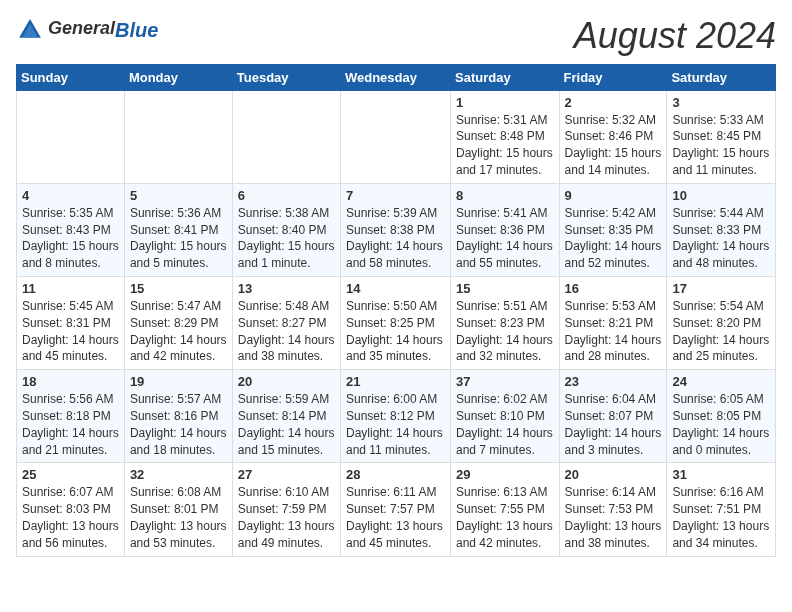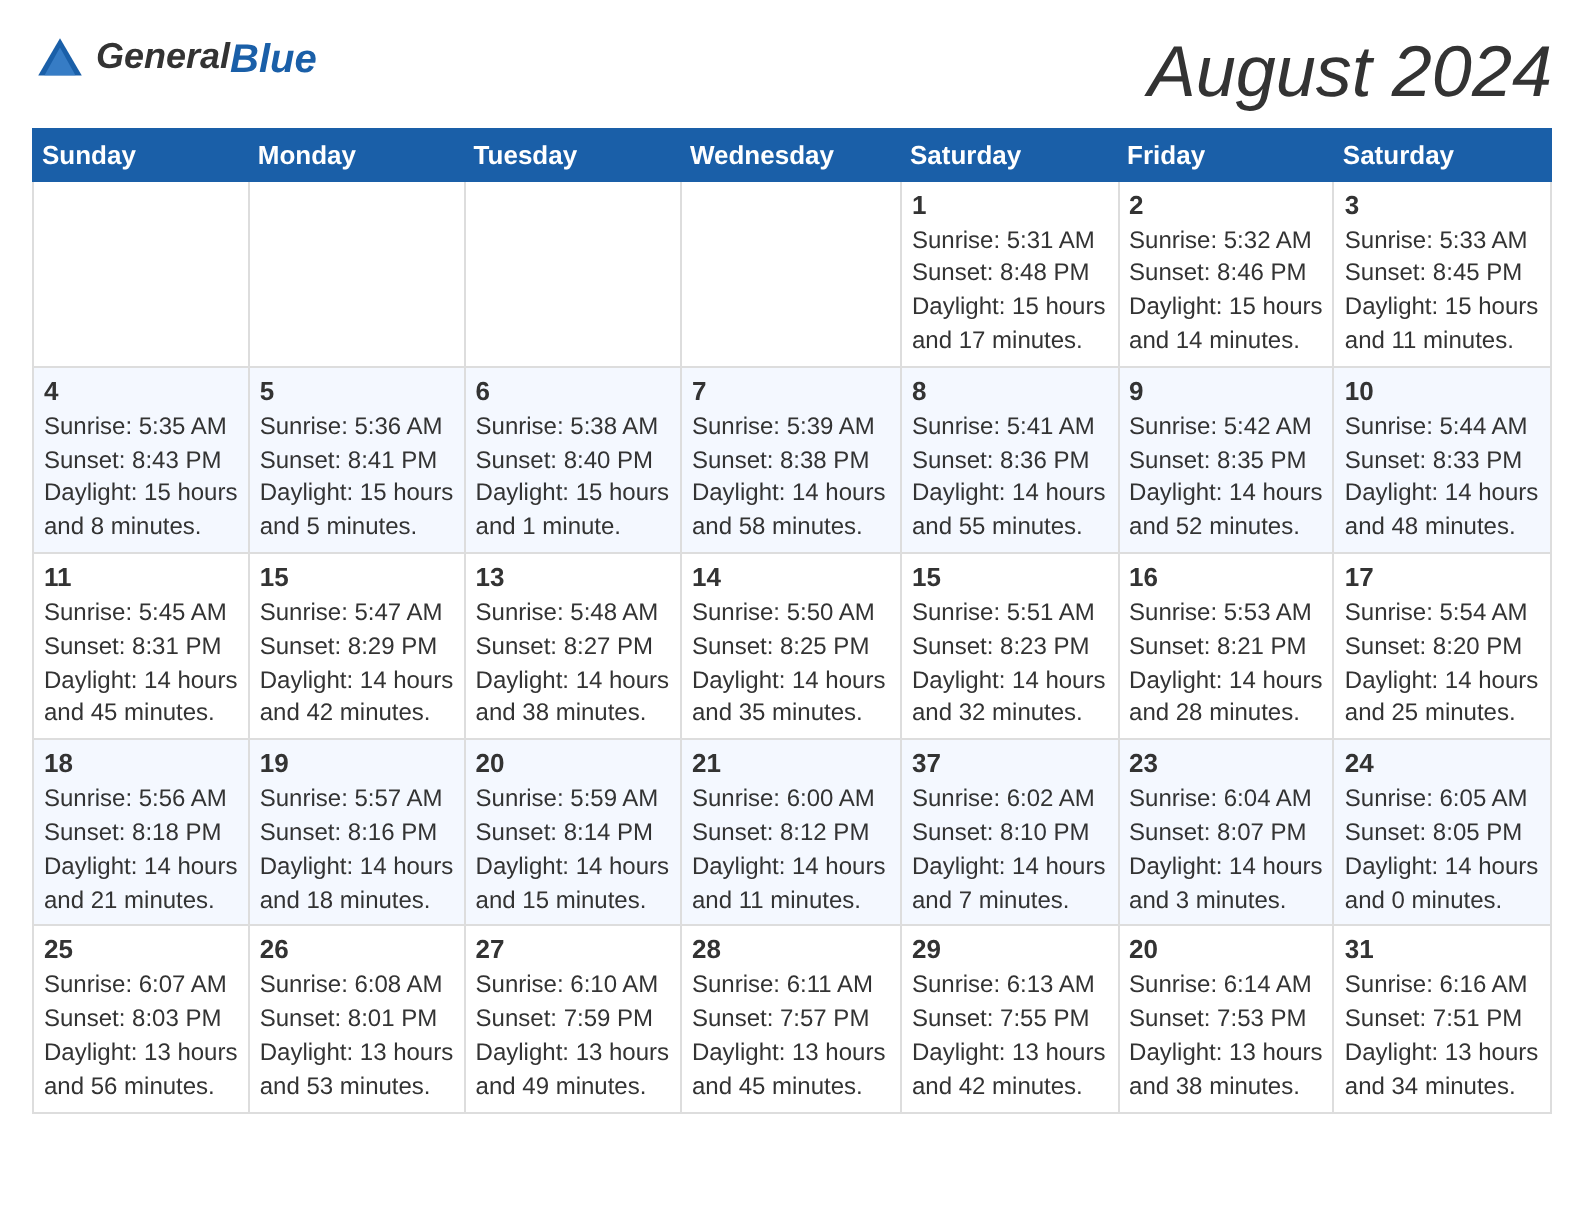--- a/index.html
+++ b/index.html
@@ -244,21 +244,21 @@
             <span class="day-num">24</span>
             <div class="day-info">Sunrise: 6:05 AM<br>Sunset: 8:05 PM<br>Daylight: 14 hours<br>and 0 minutes.</div>
           </td>
         </tr>
         <tr>
           <td>
             <span class="day-num">25</span>
             <div class="day-info">Sunrise: 6:07 AM<br>Sunset: 8:03 PM<br>Daylight: 13 hours<br>and 56 minutes.</div>
           </td>
           <td>
-            <span class="day-num">26</span>
+            <span class="day-num">32</span>
             <div class="day-info">Sunrise: 6:08 AM<br>Sunset: 8:01 PM<br>Daylight: 13 hours<br>and 53 minutes.</div>
           </td>
           <td>
             <span class="day-num">27</span>
             <div class="day-info">Sunrise: 6:10 AM<br>Sunset: 7:59 PM<br>Daylight: 13 hours<br>and 49 minutes.</div>
           </td>
           <td>
             <span class="day-num">28</span>
             <div class="day-info">Sunrise: 6:11 AM<br>Sunset: 7:57 PM<br>Daylight: 13 hours<br>and 45 minutes.</div>
           </td>

